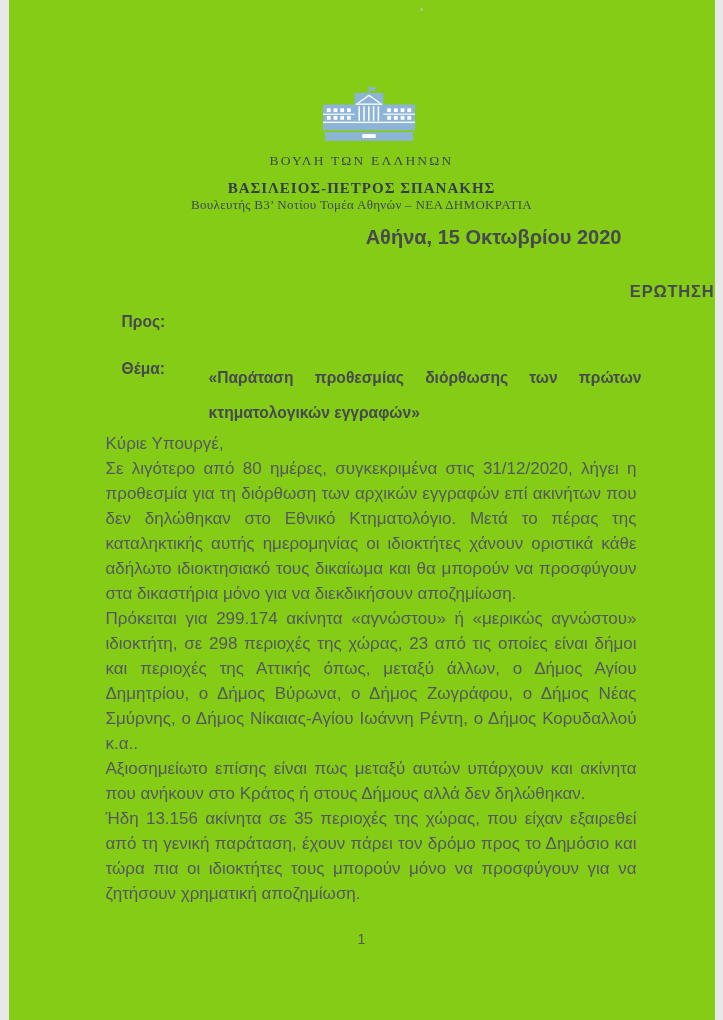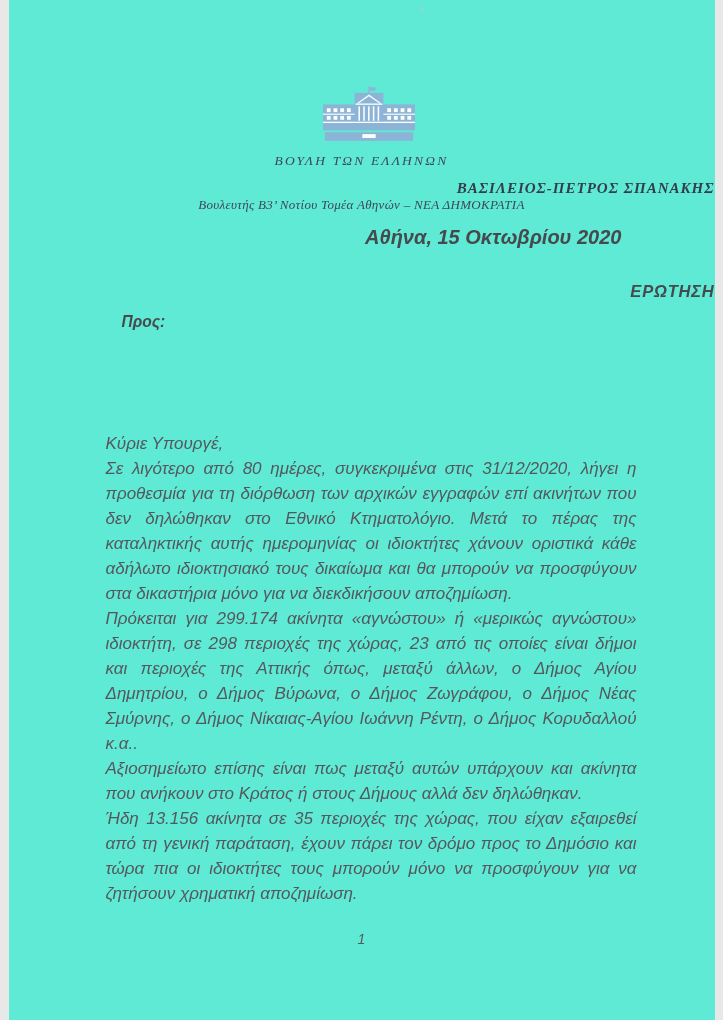--- a/index.html
+++ b/index.html
@@ -1,25 +1,24 @@
 <!DOCTYPE html>
 <html lang="el"><head>
 <meta charset="utf-8">
 <style>
   html, body { margin: 0; padding: 0; background: #e8e8e8; }
   .page {
     position: relative;
     width: 706px;
     height: 1020px;
     margin: 0 auto;
-    background: #5eead4;
+    background: #84cc16;
     overflow: hidden;
     font-family: "Liberation Sans", sans-serif;
     color: #53575c;
-    font-style: italic;
   }
 
   
   .scan-dot {
     position: absolute;
     left: 411px; top: 8px;
     width: 3px; height: 3px;
     border-radius: 50%;
     background: #c4c4c4;
     opacity: .65;
@@ -44,21 +43,20 @@
     letter-spacing: 2.2px;
     color: #3e4759;
   }
   .mp-name {
     margin-top: 11px;
     font-family: "Liberation Serif", serif;
     font-weight: bold;
     font-size: 15px;
     letter-spacing: 1px;
     color: #343c4d;
-    text-align: right;
   }
   .mp-title {
     font-family: "Liberation Serif", serif;
     font-size: 13px;
     letter-spacing: .3px;
     color: #3e4759;
   }
 
   
   .date-line {
@@ -183,20 +181,24 @@
   </div>
 
   <div class="date-line">Αθήνα, 15 Οκτωβρίου 2020</div>
 
   <div class="doc-title">ΕΡΩΤΗΣΗ</div>
 
   <div class="addr-row to-row">
     <span class="label">Προς:</span>
   </div>
 
+  <div class="addr-row subject-row">
+    <span class="label">Θέμα:</span>
+    <span class="value">«Παράταση προθεσμίας διόρθωσης των πρώτων κτηματολογικών εγγραφών»</span>
+  </div>
 
   <div class="body-text">
     <p>Κύριε Υπουργέ,</p>
     <p>Σε λιγότερο από 80 ημέρες, συγκεκριμένα στις 31/12/2020, λήγει η προθεσμία για τη διόρθωση των αρχικών εγγραφών επί ακινήτων που δεν δηλώθηκαν στο Εθνικό Κτηματολόγιο. Μετά το πέρας της καταληκτικής αυτής ημερομηνίας οι ιδιοκτήτες χάνουν οριστικά κάθε αδήλωτο ιδιοκτησιακό τους δικαίωμα και θα μπορούν να προσφύγουν στα δικαστήρια μόνο για να διεκδικήσουν αποζημίωση.</p>
     <p>Πρόκειται για 299.174 ακίνητα «αγνώστου» ή «μερικώς αγνώστου» ιδιοκτήτη, σε 298 περιοχές της χώρας, 23 από τις οποίες είναι δήμοι και περιοχές της Αττικής όπως, μεταξύ άλλων, ο Δήμος Αγίου Δημητρίου, ο Δήμος Βύρωνα, ο Δήμος Ζωγράφου, ο Δήμος Νέας Σμύρνης, ο Δήμος Νίκαιας-Αγίου Ιωάννη Ρέντη, ο Δήμος Κορυδαλλού κ.α..</p>
     <p>Αξιοσημείωτο επίσης είναι πως μεταξύ αυτών υπάρχουν και ακίνητα που ανήκουν στο Κράτος ή στους Δήμους αλλά δεν δηλώθηκαν.</p>
     <p>Ήδη 13.156 ακίνητα σε 35 περιοχές της χώρας, που είχαν εξαιρεθεί από τη γενική παράταση, έχουν πάρει τον δρόμο προς το Δημόσιο και τώρα πια οι ιδιοκτήτες τους μπορούν μόνο να προσφύγουν για να ζητήσουν χρηματική αποζημίωση.</p>
   </div>
 
   <div class="page-number">1</div>

